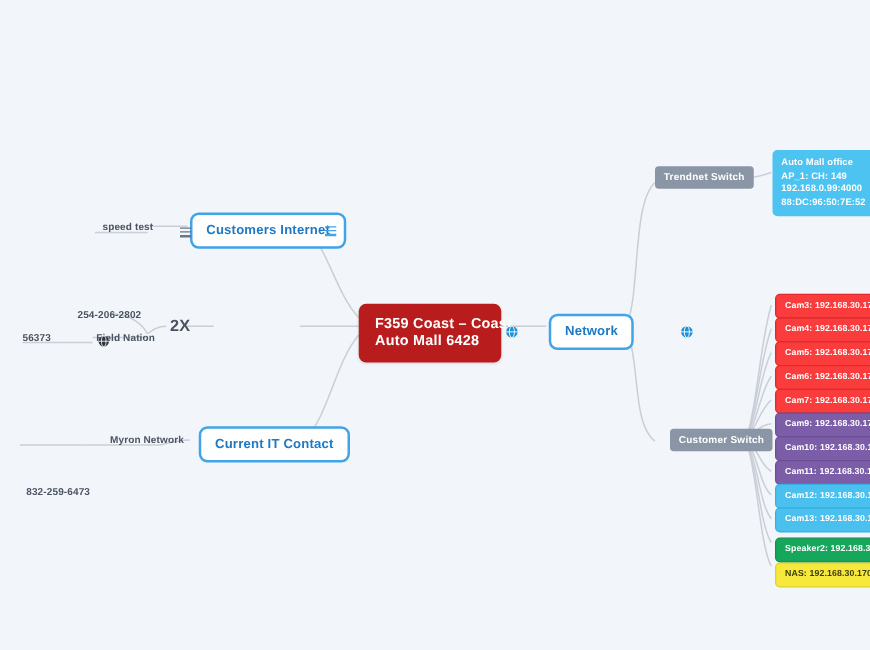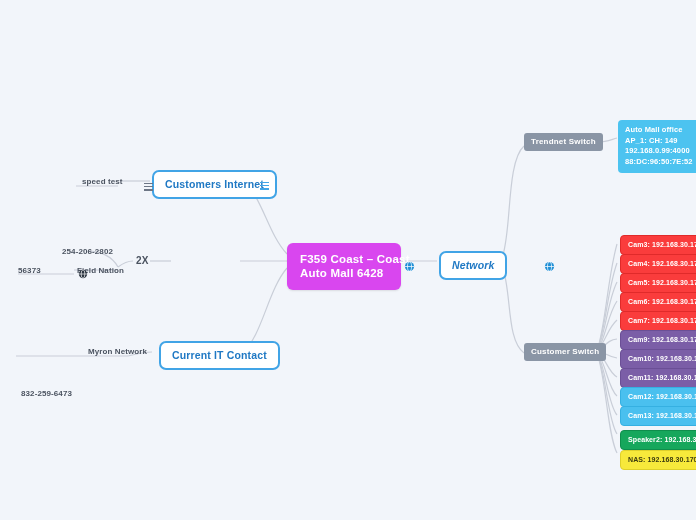--- a/index.html
+++ b/index.html
@@ -28,21 +28,21 @@
     pointer-events: none;
   }
   .node {
     position: absolute;
     box-sizing: border-box;
     white-space: nowrap;
   }
 
   
   .root-node {
-    background: #d946ef;
+    background: #b91c1c;
     color: #ffffff;
     font-weight: bold;
     font-size: 11.5px;
     line-height: 14px;
     border-radius: 6px;
     padding: 9px 13px 10px 13px;
     letter-spacing: .2px;
     box-shadow: 0 1px 2px rgba(0,0,0,.10);
   }
 
@@ -61,21 +61,21 @@
 
   
   .text-node {
     color: #4b5360;
     font-size: 8px;
     font-weight: bold;
     letter-spacing: .1px;
     line-height: 11px;
   }
   .text-node.small {
-    font-size: 10px;
+    font-size: 13px;
   }
 
   
   .switch-node {
     background: #8a95a5;
     color: #ffffff;
     font-size: 8px;
     font-weight: bold;
     border-radius: 3px;
     padding: 4px 7px 5px 7px;
@@ -251,21 +251,21 @@
 
   <div class="node text-node" style="left:88px; top:346px;">
     <span>Myron Network</span>
   </div>
 
   <div class="node text-node" style="left:21px; top:346px;margin-top:42px;">
     <span>832-259-6473</span>
   </div>
 
   
-  <div class="node primary-node" style="left:439px; top:251px;font-style:italic;">
+  <div class="node primary-node" style="left:439px; top:251px;">
     <span>Network</span>
   </div>
   <span class="node icon globe-icon" style="left:490px; top:256px;">
     <svg viewBox="0 0 12 12" width="11" height="11">
       <circle cx="6" cy="6" r="5" fill="#1f8fd6"></circle>
       <ellipse cx="6" cy="6" rx="2.2" ry="5" fill="none" stroke="#ffffff" stroke-width="0.8"></ellipse>
       <line x1="1" y1="6" x2="11" y2="6" stroke="#ffffff" stroke-width="0.8"></line>
     </svg>
   </span>
 
@@ -276,21 +276,21 @@
 
   
   <div class="node info-card" style="left:618px; top:120px; width:86px;">
     <span class="ic-line">Auto Mall office</span>
     <span class="ic-line">AP_1:   CH: 149</span>
     <span class="ic-line">192.168.0.99:4000</span>
     <span class="ic-line">88:DC:96:50:7E:52</span>
   </div>
 
   
-  <div class="node switch-node" style="left:524px; top:343px;">
+  <div class="node switch-node" style="left:536px; top:343px;">
     <span>Customer Switch</span>
   </div>
 
   
   <div class="node chip red" style="left:620px; top:235px; width:84px;">
     <span>Cam3: 192.168.30.171</span>
   </div>
   <div class="node chip red" style="left:620px; top:254px; width:84px;">
     <span>Cam4: 192.168.30.172</span>
   </div>

